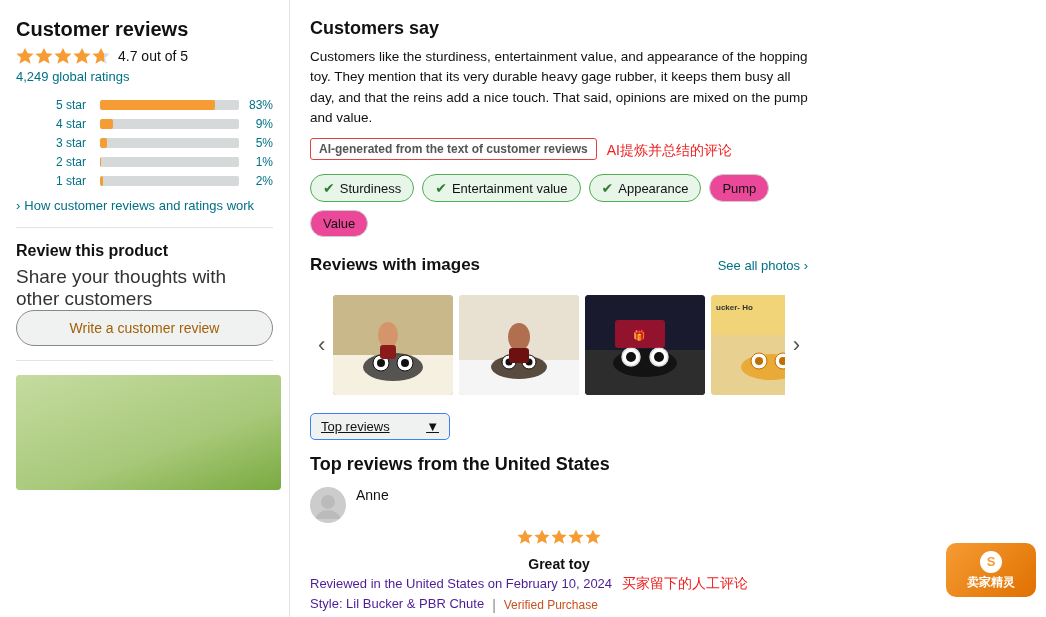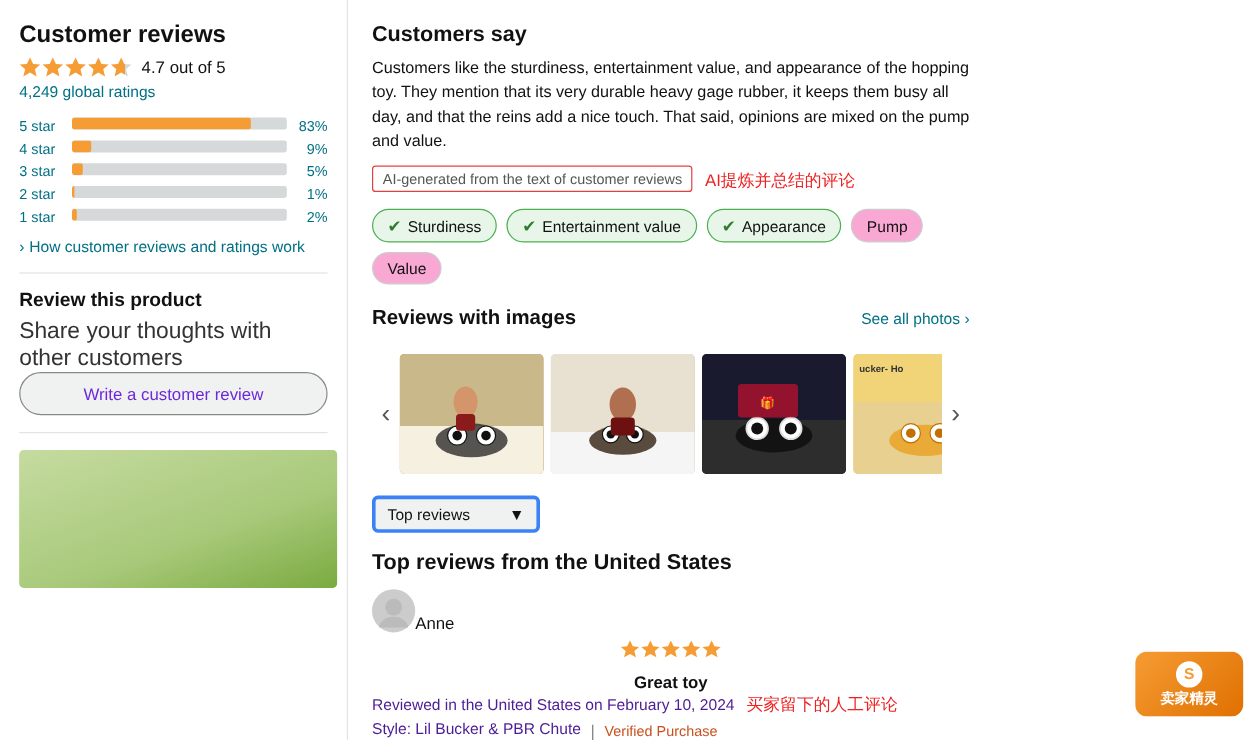--- a/index.html
+++ b/index.html
@@ -51,23 +51,24 @@
       font-weight: 400;
       color: #111;
     }
     .global-ratings {
       font-size: 13px;
       color: #007185;
       margin-bottom: 14px;
     }
     .bar-row {
       display: flex;
-      align-items: flex-start;
+      align-items: center;
       gap: 6px;
       margin-bottom: 5px;
+      margin-left: 40px;
     }
     .bar-label {
       font-size: 12px;
       color: #007185;
       white-space: nowrap;
       width: 38px;
     }
     .bar-track {
       background: #d5d9d9;
       border-radius: 2px;
@@ -114,21 +115,21 @@
     .write-review-btn {
       display: block;
       width: 100%;
       padding: 9px 0;
       border: 1px solid #888;
       border-radius: 20px;
       background: #f0f2f2;
       font-size: 14px;
       text-align: center;
       cursor: pointer;
-      color: #6d28d9;
+      color: #a16207;
       margin-bottom: 14px;
     }
     .thumb-img {
       width: 265px;
       height: 115px;
       background: #c8e6a0;
       border-radius: 4px;
       overflow: hidden;
       position: relative;
     }
@@ -157,20 +158,21 @@
       margin-bottom: 10px;
     }
     .ai-badge {
       display: inline-block;
       border: 1px solid #e34040;
       border-radius: 3px;
       padding: 3px 8px;
       font-size: 12px;
       color: #555;
       margin-bottom: 4px;
+      font-weight: bold;
     }
     .ai-label-red {
       color: #e22;
       font-size: 14px;
       font-weight: 500;
       margin-left: 10px;
       display: inline-block;
       vertical-align: middle;
     }
     .ai-row {
@@ -185,21 +187,21 @@
       margin-bottom: 18px;
     }
     .tag {
       display: flex;
       align-items: center;
       gap: 5px;
       padding: 5px 12px;
       border-radius: 20px;
       font-size: 13px;
       border: 1px solid #ccc;
-      background: #f9a8d4;
+      background: #ec4899;
       cursor: pointer;
     }
     .tag.active {
       background: #e8f5e9;
       border-color: #4caf50;
       color: #111;
     }
     .tag .check-icon { color: #2e7d32; font-size: 14px; }
     .reviews-images-title {
       font-size: 17px;
@@ -250,38 +252,40 @@
     .images-header {
       display: flex;
       align-items: baseline;
       justify-content: space-between;
       margin-bottom: 10px;
     }
     .top-reviews-select {
       display: flex;
       align-items: center;
       gap: 0;
-      border: 3px solid #3b82f6;
+      border: 1px solid #3b82f6;
       border-radius: 5px;
       padding: 5px 10px;
       font-size: 13px;
       cursor: pointer;
       background: #f0f2f2;
       width: 140px;
       justify-content: space-between;
       margin-bottom: 14px;
+      text-decoration: underline;
     }
     .top-reviews-from-title {
       font-size: 18px;
       font-weight: 700;
       margin-bottom: 12px;
     }
     .reviewer-row {
       display: flex;
-      align-items: flex-end;
+      align-items: flex-start;
+      gap: 10px;
       margin-bottom: 6px;
     }
     .avatar-circle {
       width: 36px;
       height: 36px;
       border-radius: 50%;
       background: #ccc;
       display: flex;
       align-items: center;
       justify-content: center;

